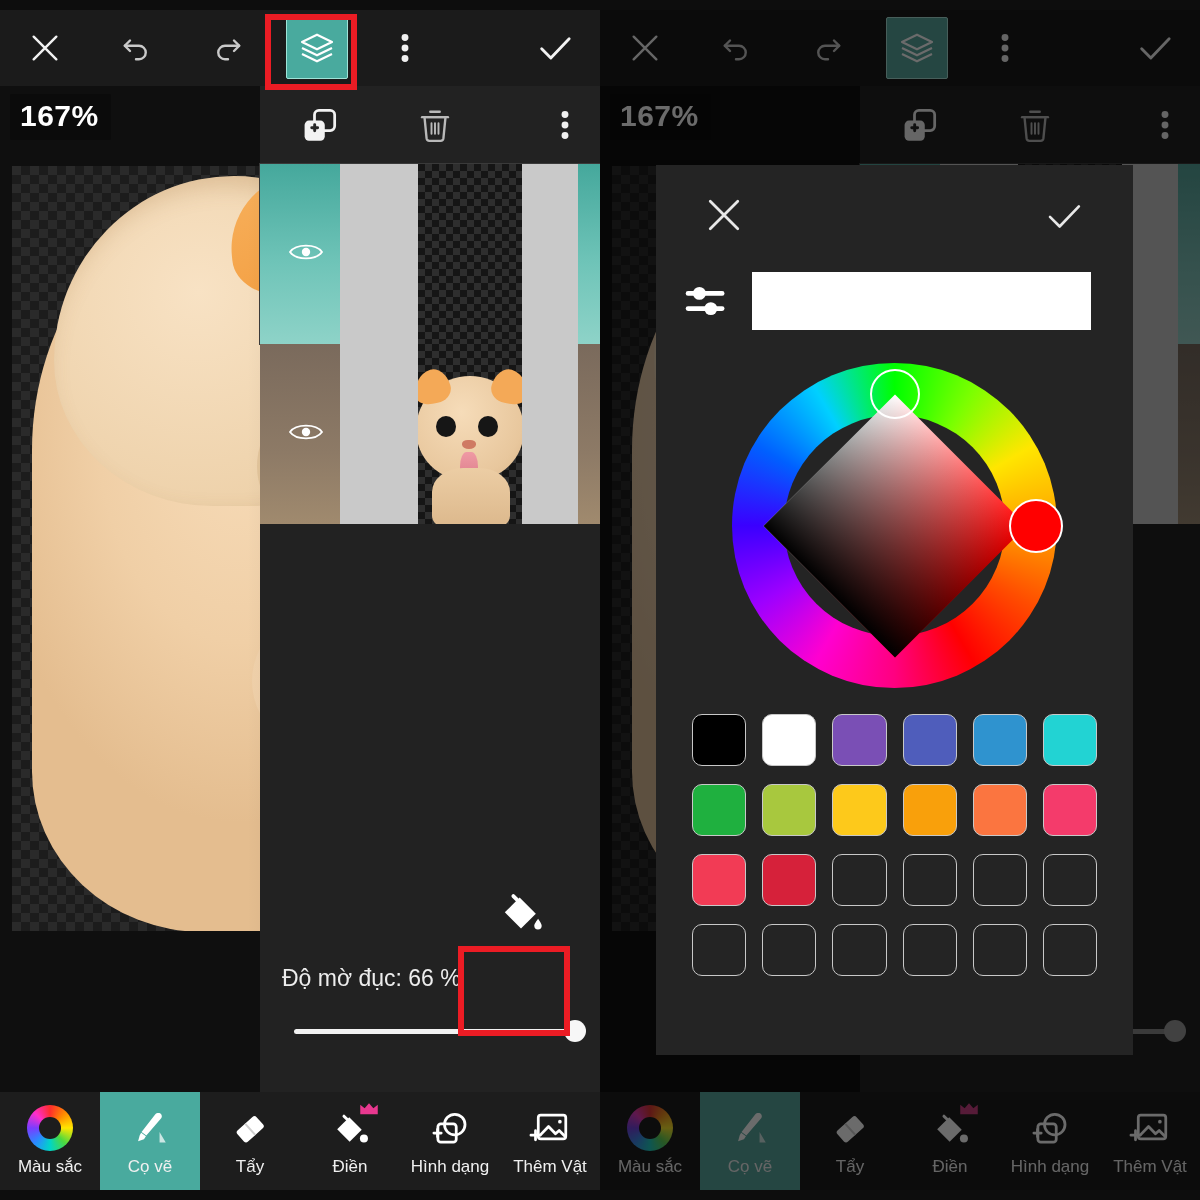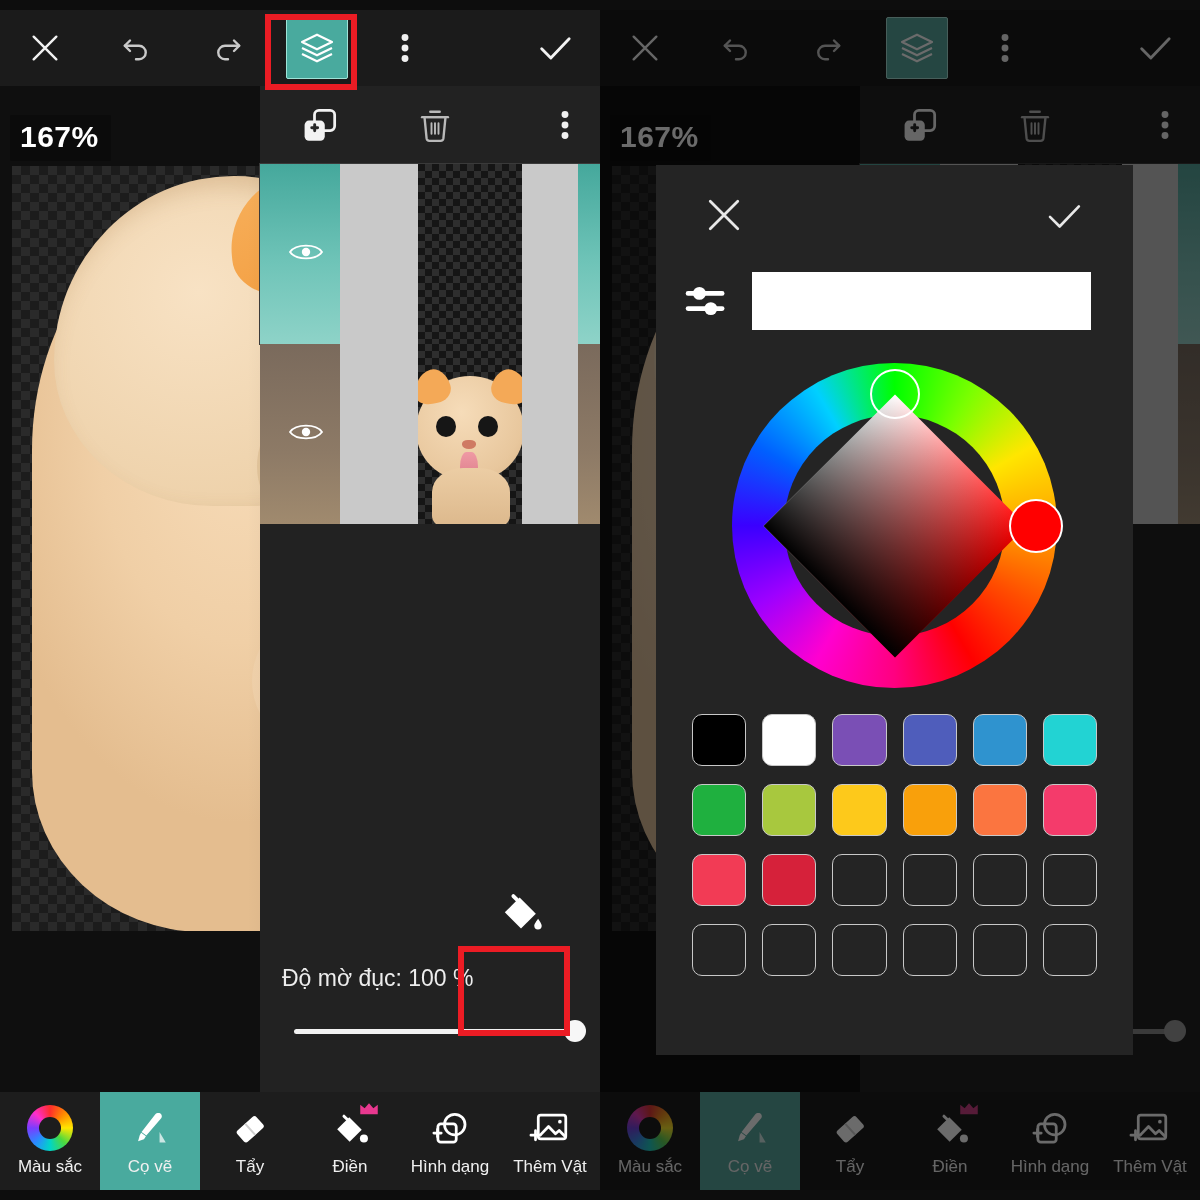--- a/index.html
+++ b/index.html
@@ -33,21 +33,20 @@
     background: #49aa9e; display:flex; align-items:center; justify-content:center;
     border-radius: 2px;
   }
   .zoomlabel {
     position:absolute; left: 10px; top: 94px;
     background: #0b0b0b; color:#fff;
     font-size: 30px; font-weight: 700; letter-spacing: .5px;
     padding: 5px 12px 7px 10px;
     border-radius: 2px;
     font-family: "Liberation Sans", sans-serif;
-    margin-top: 21px;
   }
 
   
   .redbox { position:absolute; border: 6px solid #ec1c24; pointer-events:none; z-index: 60; }
 
   
   .canvas-area { position:absolute; left:0; top:86px; width:600px; height:1010px; background:#0f0f0f; overflow:hidden; }
   .checker {
     position:absolute; left:12px; top:80px; width:588px; height:765px;
     background-color:#2a2a2a;
@@ -408,21 +407,21 @@
         </div>
 
         <div class="bucketbtn">
           <svg width="62" height="54" viewBox="0 0 24 24">
             <path d="M4.8 12.6 L11.4 6 L18.6 13.2 L12 19.8 Z" fill="#ffffff"></path>
             <path d="M10.3 7.1 L8.6 5.4" stroke="#ffffff" stroke-width="1.7" stroke-linecap="round"></path>
             <path d="M19.6 15.4 c1.3 1.9 1.6 2.6 1.6 3.2 a1.65 1.65 0 0 1-3.3 0 c0-.7 .4-1.4 1.7-3.2 Z" fill="#ffffff"></path>
           </svg>
         </div>
 
-        <div class="opacitylabel">Độ mờ đục: 100 %</div>
+        <div class="opacitylabel">Độ mờ đục: 66 %</div>
         <div class="opslider">
           <div class="track"></div>
           <div class="knob"></div>
         </div>
       </div>
 
       <div class="bottombar">
         <div class="bt-item">
           <div class="bt-icon">
               <div class="colorwheel-icon"></div>

